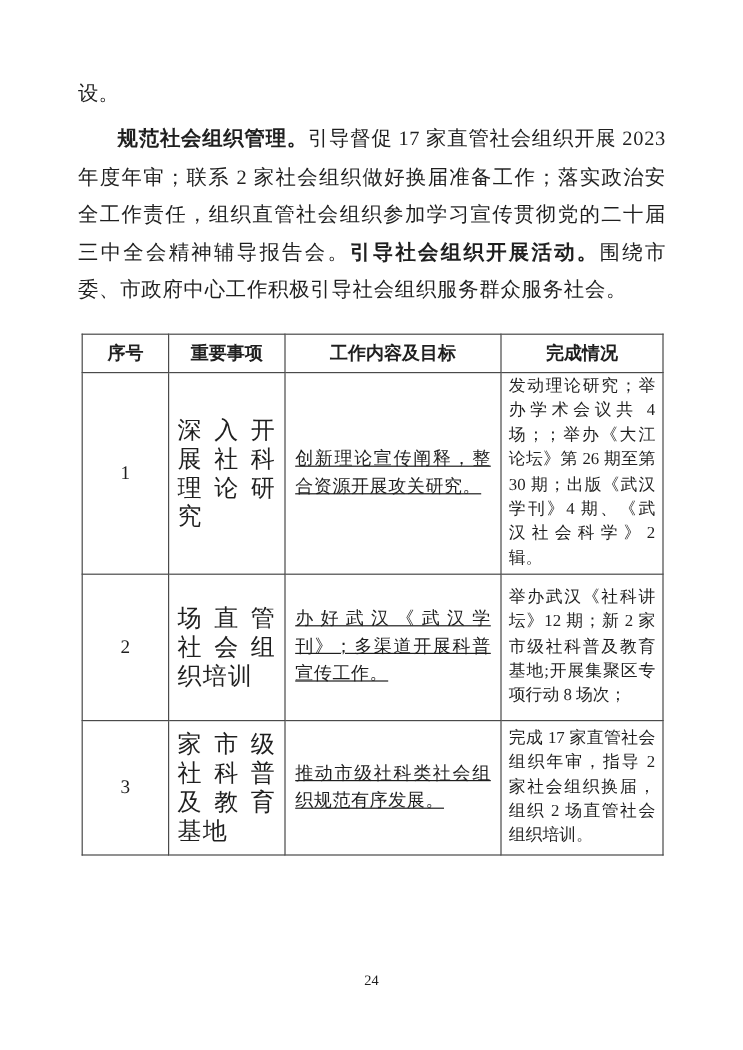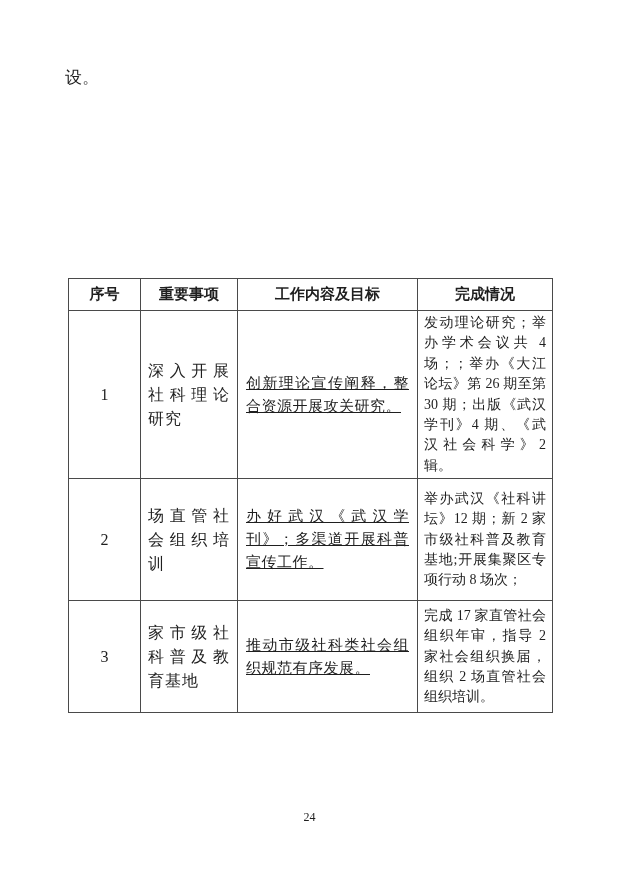--- a/index.html
+++ b/index.html
@@ -81,21 +81,21 @@
   .col-done{width:135px;}
   .row-1{height:143px;}
   .row-2{height:122px;}
   .row-3{height:112px;}
   .cell-no{
     font-size:16px;
     text-align:center;
     padding:0;
   }
   .cell-item{
-    font-size:16px;
+    font-size:20px;
     line-height:24px;
     text-align:justify;
     text-justify:inter-character;
     padding:0 7px;
     letter-spacing:1px;
   }
   .cell-work{
     font-size:15px;
     line-height:23px;
     text-align:justify;
@@ -121,20 +121,21 @@
 </style>
 </head>
 <body>
 
 <div class="page">
 
   <div class="content">
     <p class="intro-line">设。</p>
 
 
+    <p class="para"><span class="emph">规范社会组织管理。</span><span>引导督促 17 家直管社会组织开展 2023 年度年审；联系 2 家社会组织做好换届准备工作；落实政治安全工作责任，组织直管社会组织参加学习宣传贯彻党的二十届三中全会精神辅导报告会。</span><span class="emph">引导社会组织开展活动。</span><span>围绕市委、市政府中心工作积极引导社会组织服务群众服务社会。</span></p>
   </div>
 
   <table class="report-table">
     <colgroup>
       <col class="col-no">
       <col class="col-item">
       <col class="col-work">
       <col class="col-done">
     </colgroup>
     <thead>

